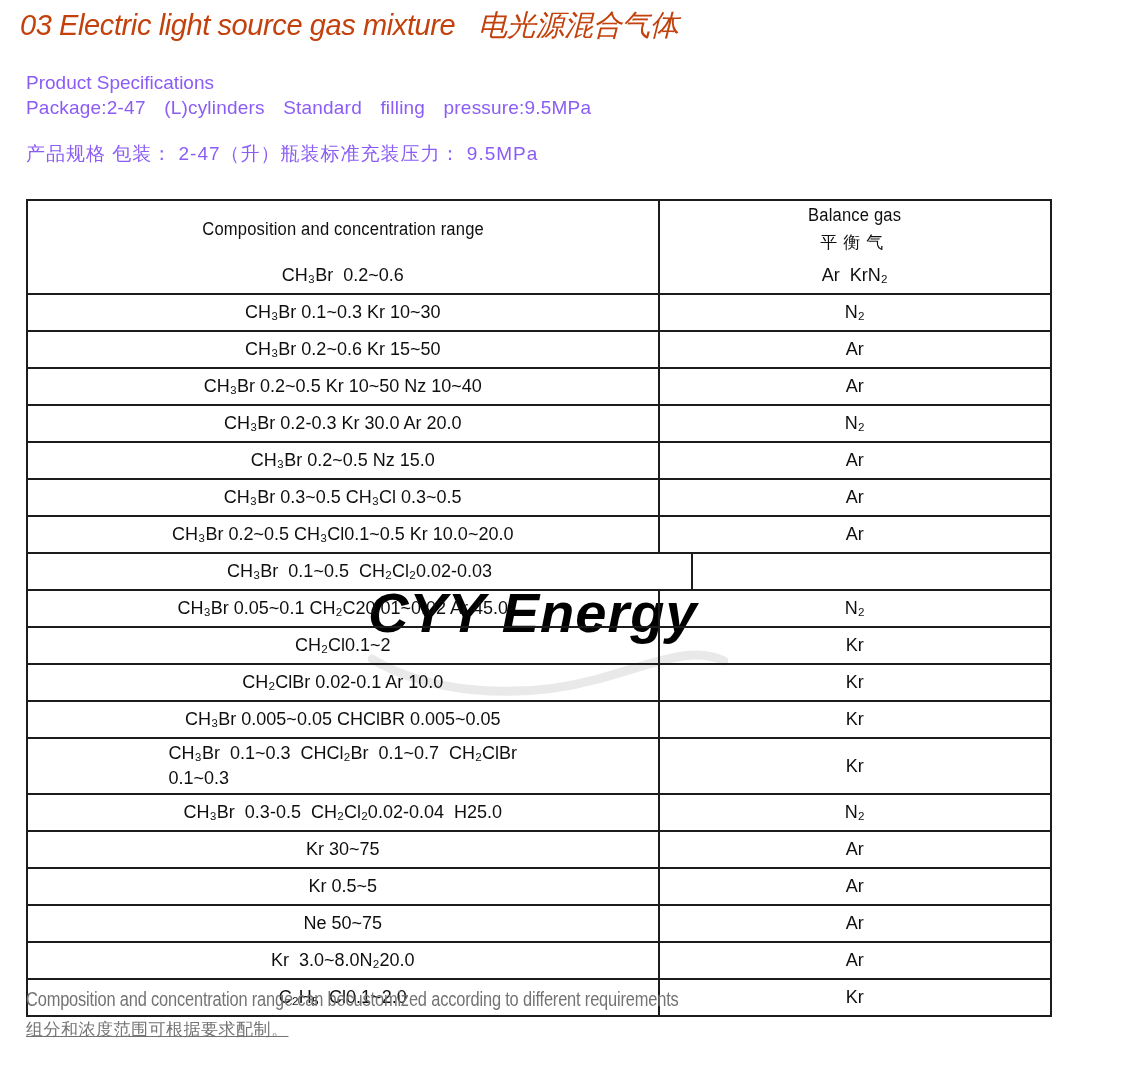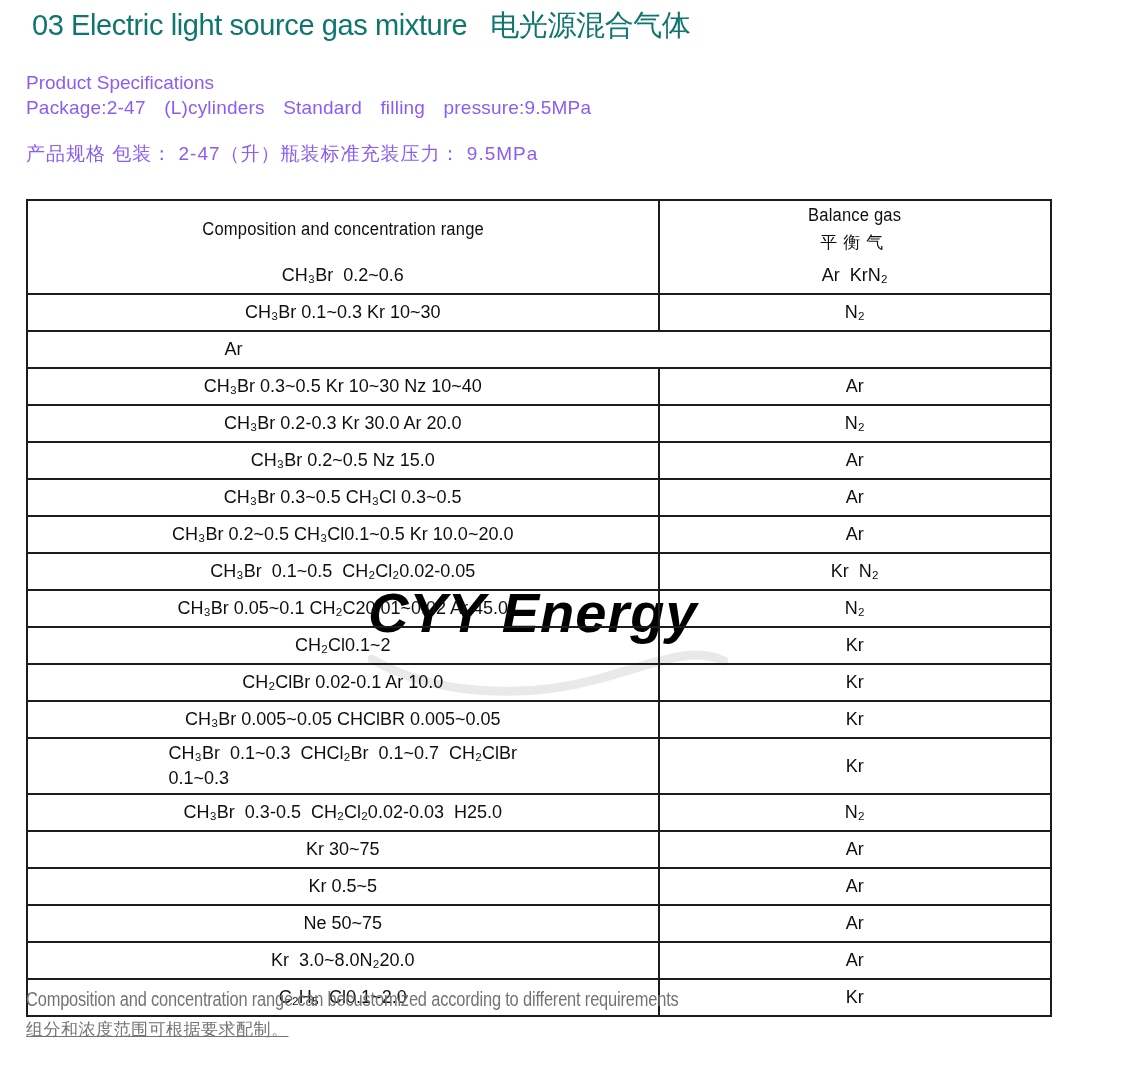--- a/index.html
+++ b/index.html
@@ -4,23 +4,24 @@
 <style>
   * { margin:0; padding:0; box-sizing:border-box; }
   html,body { width:1124px; height:1072px; background:#ffffff; overflow:hidden; }
   body {
     position:relative;
     font-family:"Liberation Sans", sans-serif;
     color:#121212;
   }
 
   .page-title {
-    position:absolute; left:32px; top:6px;
-    font-size:29px; letter-spacing:-0.4px; color:#0f766e;
+    position:absolute; left:20px; top:6px;
+    font-size:29px; letter-spacing:-0.4px; color:#c2410c;
     white-space:pre;
+    font-style:italic;
   }
 
   .specs { position:absolute; left:26px; top:72px; font-size:19px; color:#8b5cf6; }
   .specs .line1 { margin-bottom:3px; }
   .specs .line2 { word-spacing:13px; letter-spacing:0.2px;text-align:right; }
   .specs .line3 { margin-top:22px; font-size:19px; letter-spacing:1px; }
 
   
   .watermark {
     position:absolute; left:368px; top:580px; z-index:0;
@@ -102,28 +103,31 @@
   <div class="t-row">
     <div class="cell col1">
       <span>CH₃Br 0.1~0.3 Kr 10~30</span>
     </div>
     <div class="cell col2">
       <span>N₂</span>
     </div>
   </div>
 
   <div class="t-row">
-    <div class="cell col2">
-      <span>Ar</span>
-    </div>
-  </div>
-
-  <div class="t-row">
-    <div class="cell col1">
-      <span>CH₃Br 0.3~0.5 Kr 10~30 Nz 10~40</span>
+    <div class="cell col1">
+      <span>CH₃Br 0.2~0.6 Kr 15~50</span>
+    </div>
+    <div class="cell col2">
+      <span>Ar</span>
+    </div>
+  </div>
+
+  <div class="t-row">
+    <div class="cell col1">
+      <span>CH₃Br 0.2~0.5 Kr 10~50 Nz 10~40</span>
     </div>
     <div class="cell col2">
       <span>Ar</span>
     </div>
   </div>
 
   <div class="t-row">
     <div class="cell col1">
       <span>CH₃Br 0.2-0.3 Kr 30.0 Ar 20.0</span>
     </div>
@@ -154,24 +158,21 @@
     <div class="cell col1">
       <span>CH₃Br 0.2~0.5 CH₃Cl0.1~0.5 Kr 10.0~20.0</span>
     </div>
     <div class="cell col2">
       <span>Ar</span>
     </div>
   </div>
 
   <div class="t-row">
     <div class="cell col1">
-      <span>CH₃Br  0.1~0.5  CH₂Cl₂0.02-0.05</span>
-    </div>
-    <div class="cell col2">
-      <span>Kr  N₂</span>
+      <span>CH₃Br  0.1~0.5  CH₂Cl₂0.02-0.03</span>
     </div>
   </div>
 
   <div class="t-row">
     <div class="cell col1">
       <span>CH₃Br 0.05~0.1 CH₂C20.01~0.02 Ar 45.0</span>
     </div>
     <div class="cell col2">
       <span>N₂</span>
     </div>
@@ -209,21 +210,21 @@
       <span>CH₃Br  0.1~0.3  CHCl₂Br  0.1~0.7  CH₂ClBr
 0.1~0.3</span>
     </div>
     <div class="cell col2">
       <span>Kr</span>
     </div>
   </div>
 
   <div class="t-row">
     <div class="cell col1">
-      <span>CH₃Br  0.3-0.5  CH₂Cl₂0.02-0.03  H25.0</span>
+      <span>CH₃Br  0.3-0.5  CH₂Cl₂0.02-0.04  H25.0</span>
     </div>
     <div class="cell col2">
       <span>N₂</span>
     </div>
   </div>
 
   <div class="t-row">
     <div class="cell col1">
       <span>Kr 30~75</span>
     </div>

